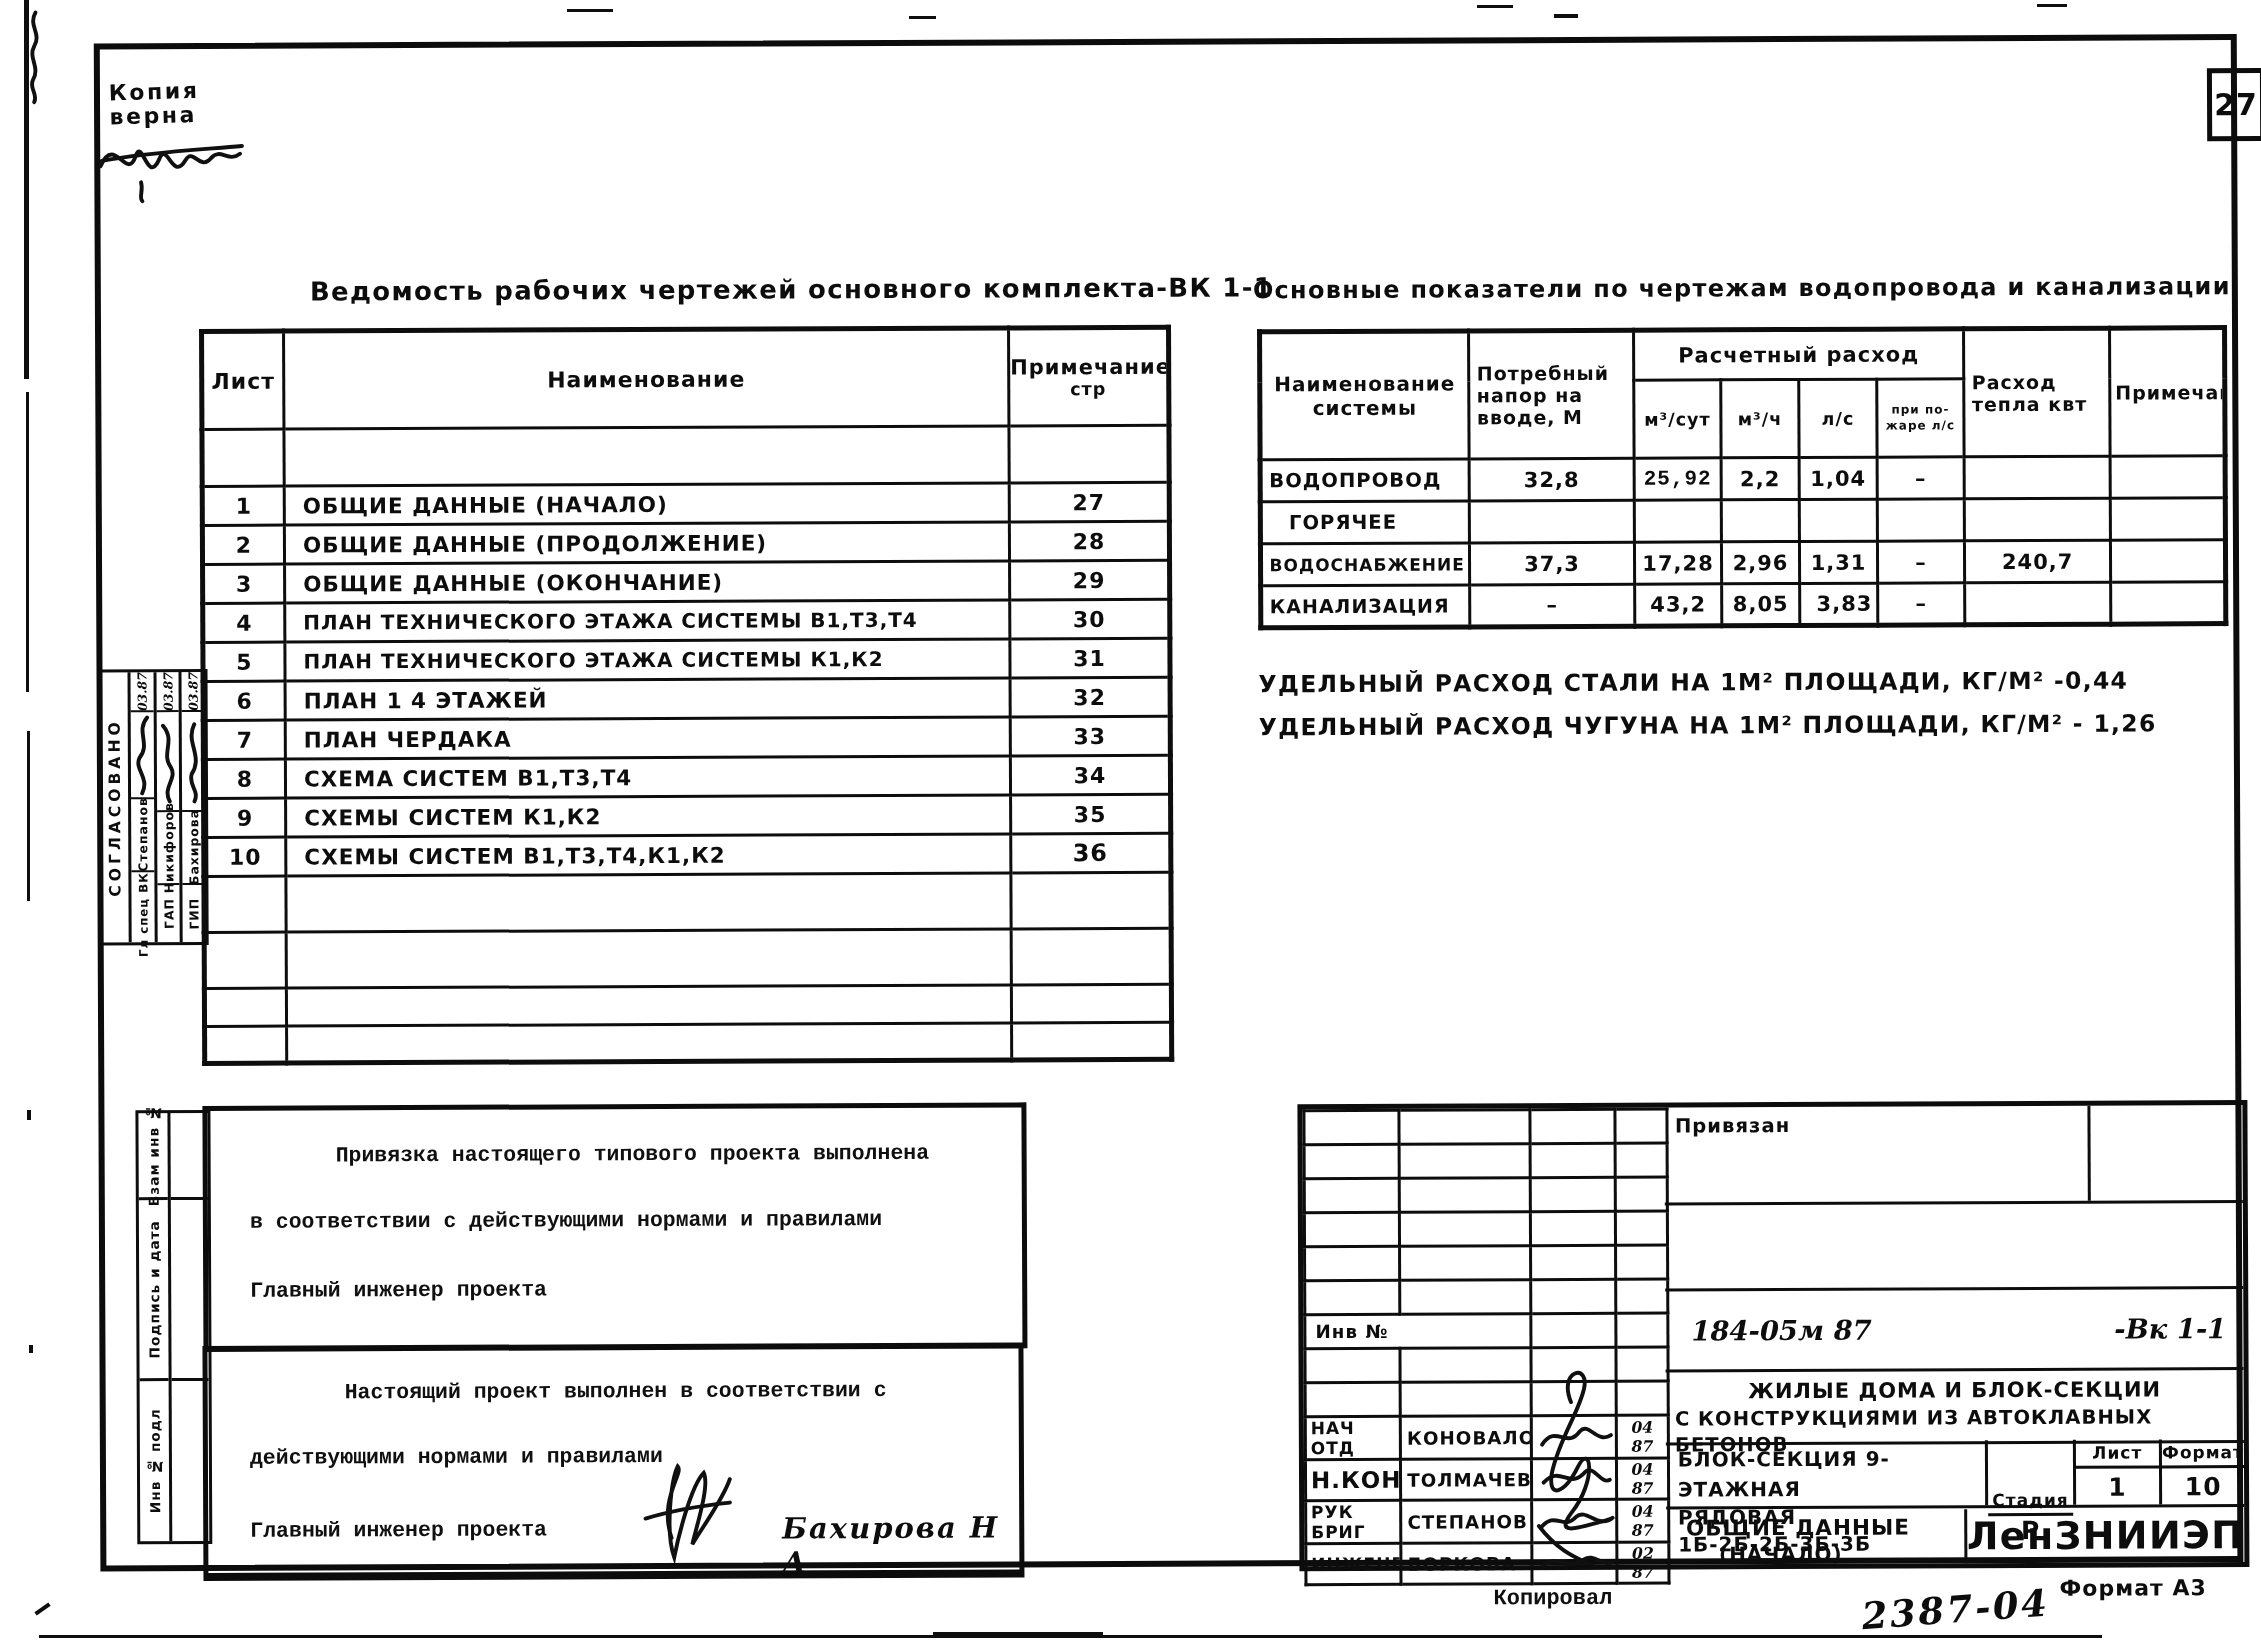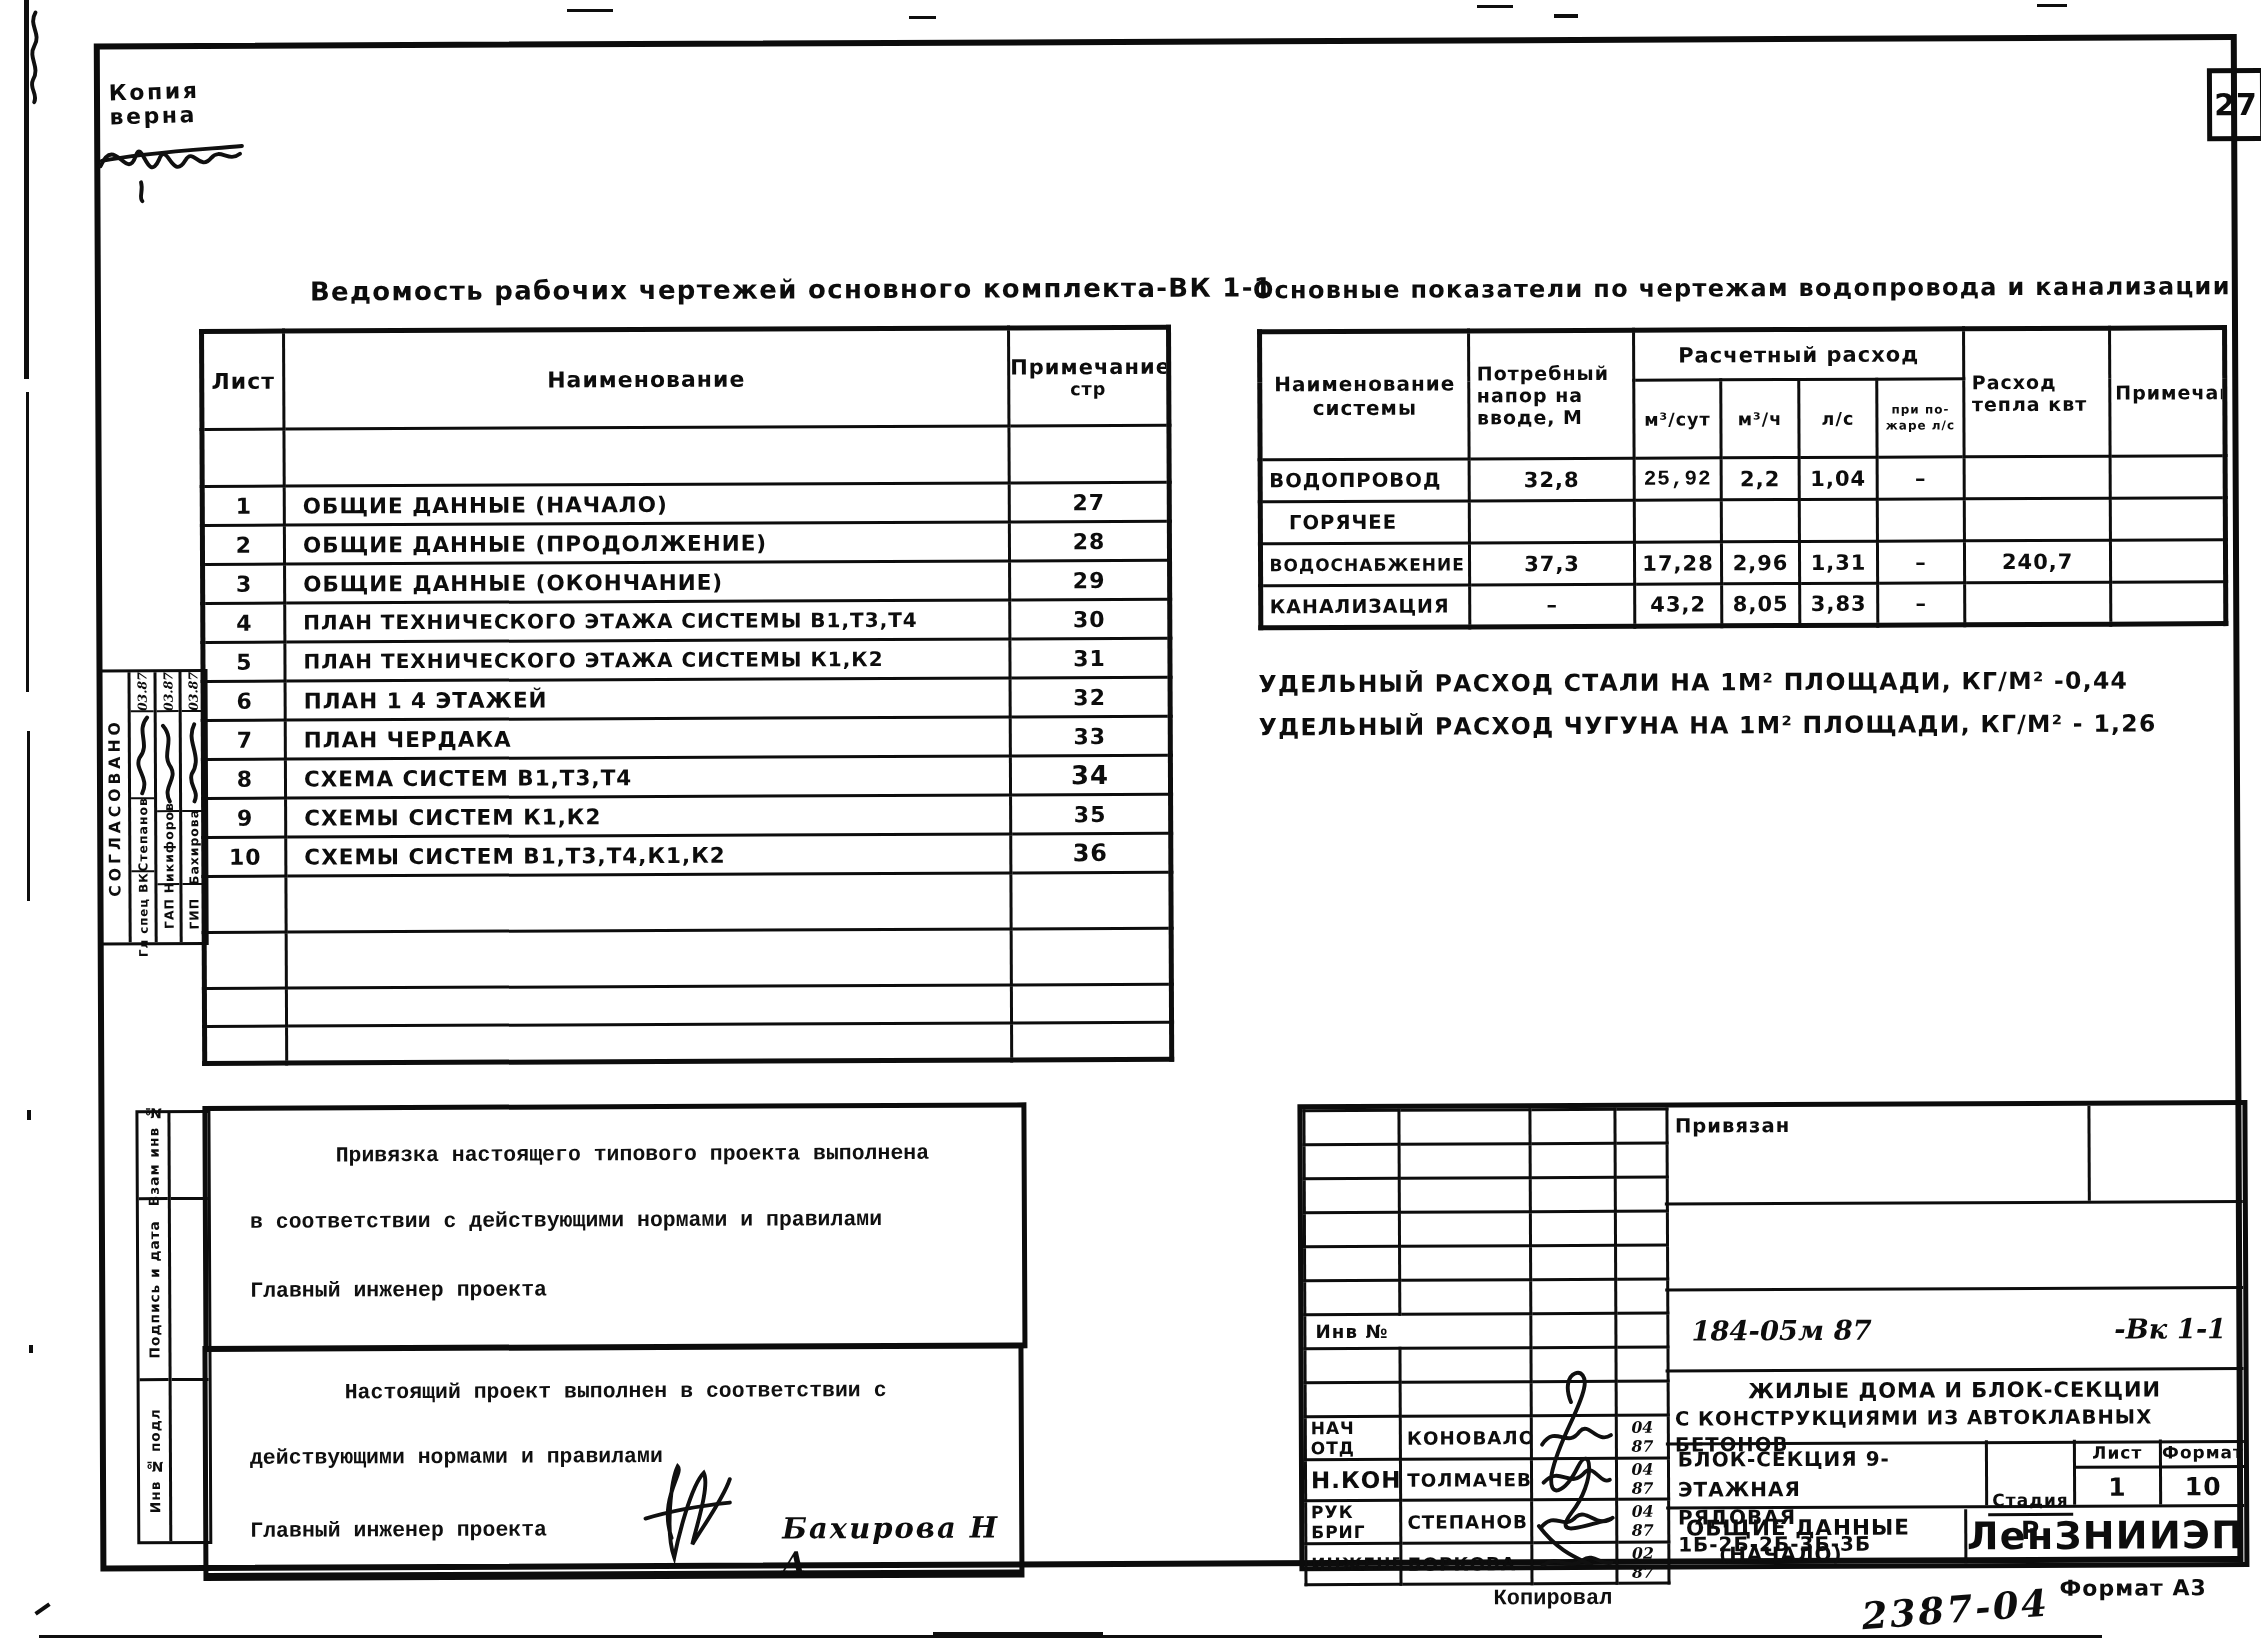--- a/index.html
+++ b/index.html
@@ -118,21 +118,21 @@
         <td class="ctr hand" style="font-size:22px;">32</td>
       </tr>
       <tr style="height:39px;">
         <td class="ctr hand" style="font-size:22px;">7</td>
         <td class="hand caps" style="font-size:21.5px;padding-left:17px;">План чердака</td>
         <td class="ctr hand" style="font-size:22px;">33</td>
       </tr>
       <tr style="height:39px;">
         <td class="ctr hand" style="font-size:22px;">8</td>
         <td class="hand caps" style="font-size:21.5px;padding-left:17px;">Схема систем В1,Т3,Т4</td>
-        <td class="ctr hand" style="font-size:26px;margin-left:34px;">34</td>
+        <td class="ctr hand" style="font-size:22px;margin-left:34px;">34</td>
       </tr>
       <tr style="height:39px;">
         <td class="ctr hand" style="font-size:22px;">9</td>
         <td class="hand caps" style="font-size:21.5px;padding-left:17px;">Схемы систем К1,К2</td>
         <td class="ctr hand" style="font-size:22px;">35</td>
       </tr>
       <tr style="height:39px;">
         <td class="ctr hand" style="font-size:22px;">10</td>
         <td class="hand caps" style="font-size:21.5px;padding-left:17px;">Схемы систем В1,Т3,Т4,К1,К2</td>
         <td class="ctr hand" style="font-size:24px;">36</td>
@@ -215,21 +215,21 @@
         <td class="ctr hand" style="font-size:21px;">1,31</td>
         <td class="ctr hand" style="font-size:21px;">–</td>
         <td class="ctr hand" style="font-size:21px;">240,7</td>
         <td></td>
       </tr>
       <tr style="height:42px;">
         <td class="hand caps" style="font-size:19px;padding-left:6.5px;">Канализация</td>
         <td class="ctr hand" style="font-size:21px;">–</td>
         <td class="ctr hand" style="font-size:21px;">43,2</td>
         <td class="ctr hand" style="font-size:21px;">8,05</td>
-        <td class="ctr hand" style="font-size:21px;">3,83</td>
+        <td class="ctr hand" style="font-size:21px;text-align:right;">3,83</td>
         <td class="ctr hand" style="font-size:21px;">–</td>
         <td class="ctr hand" style="font-size:21px;"></td>
         <td></td>
       </tr>
     </tbody>
       </table>
 
     <div class="abs hand caps" style="left:1259px;top:671px;font-size:23.5px;letter-spacing:1.3px;">Удельный расход стали на 1м² площади, кг/м² -0,44</div>
     <div class="abs hand caps" style="left:1259px;top:714px;font-size:23.5px;letter-spacing:1.3px;">Удельный расход чугуна на 1м² площади, кг/м² - 1,26</div>
 

